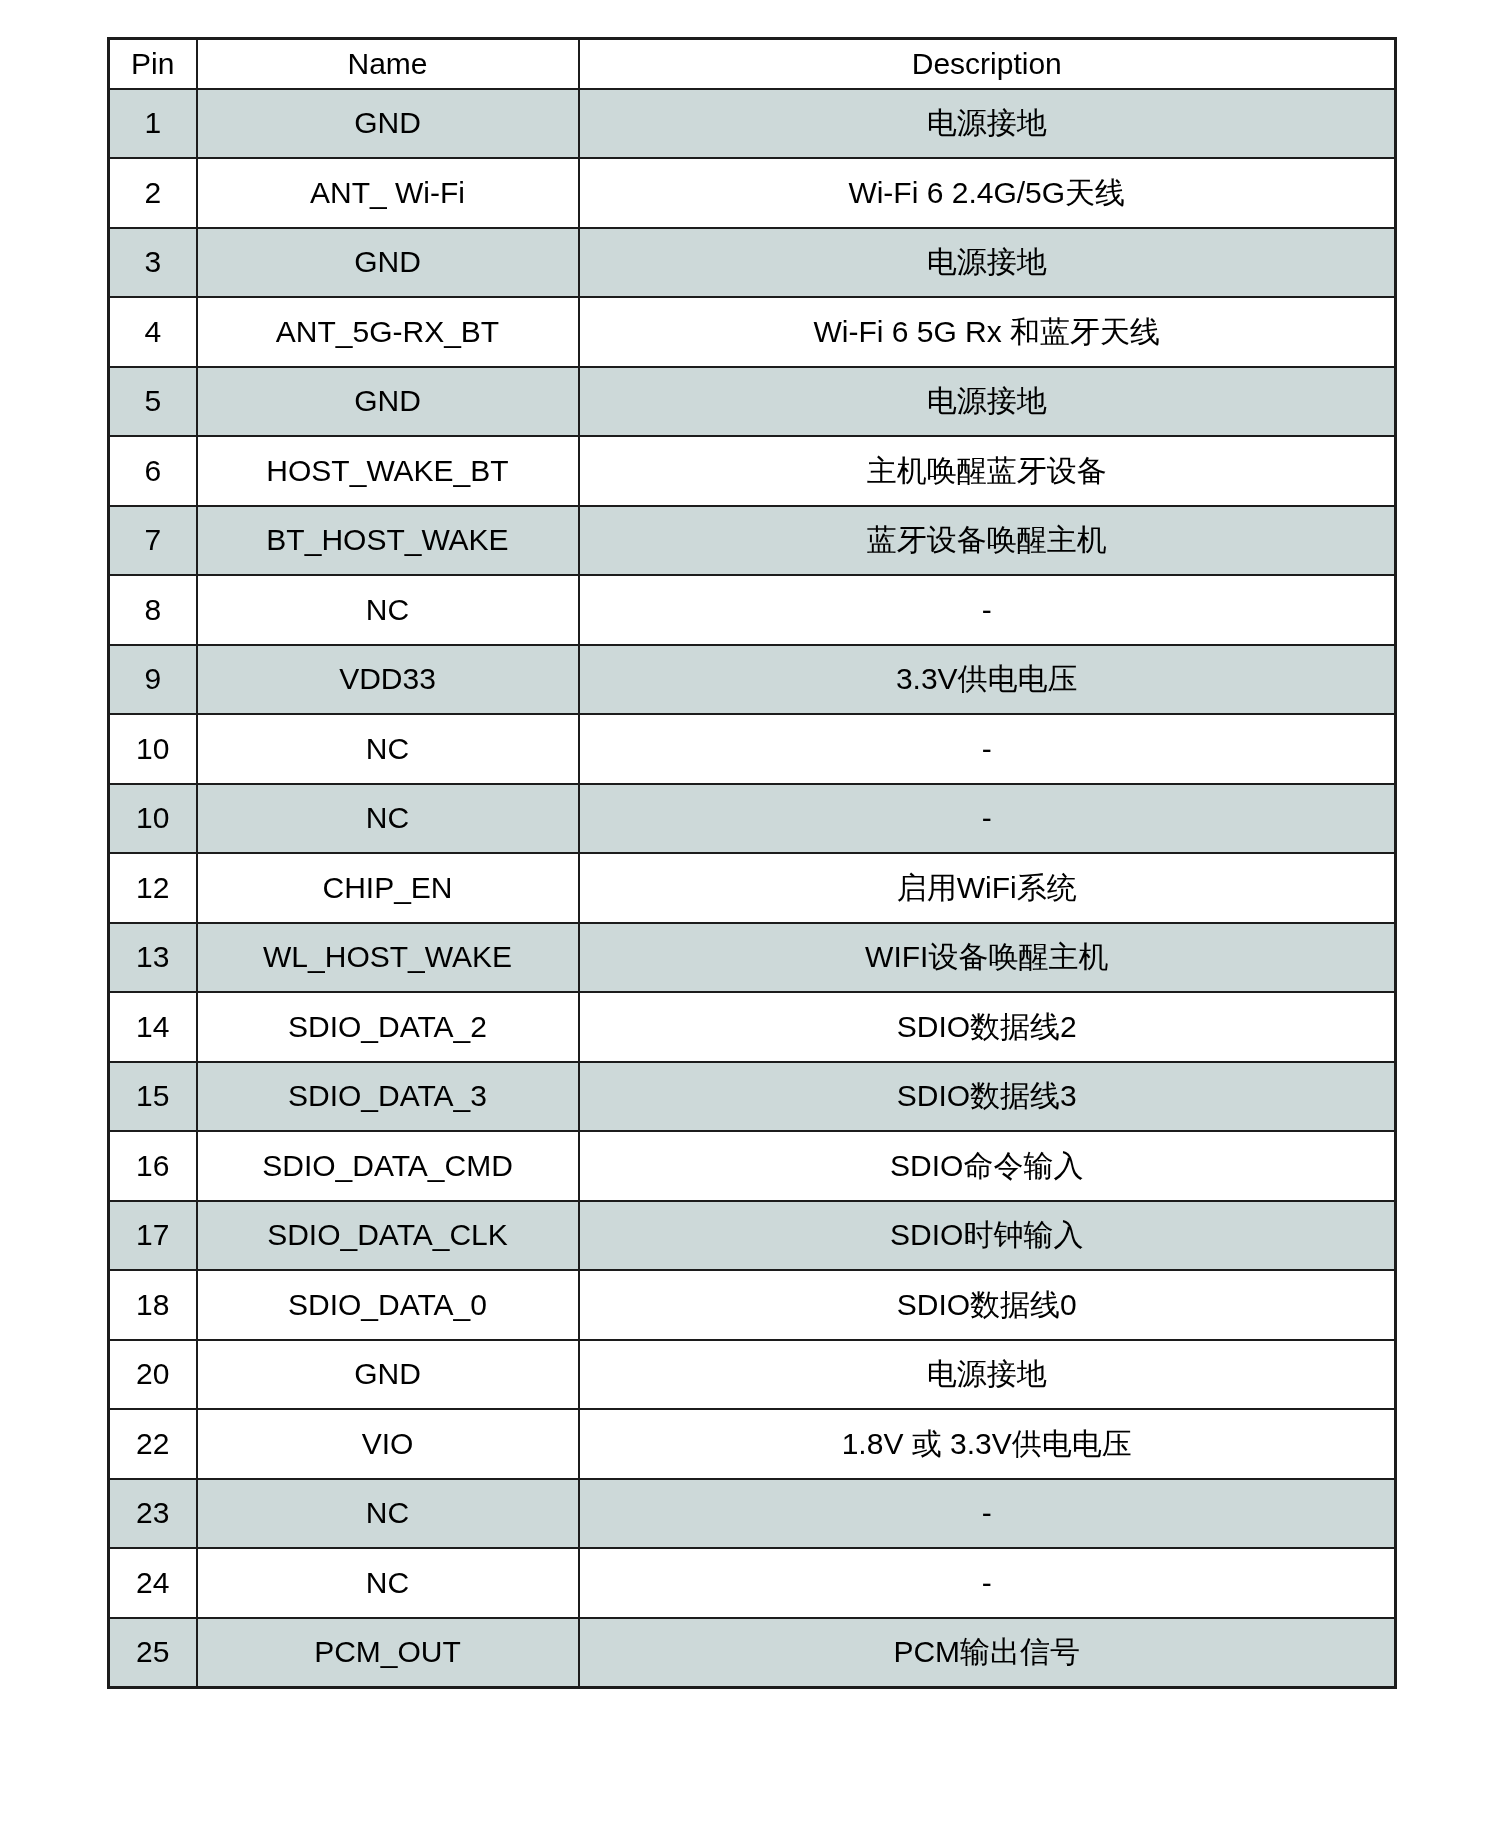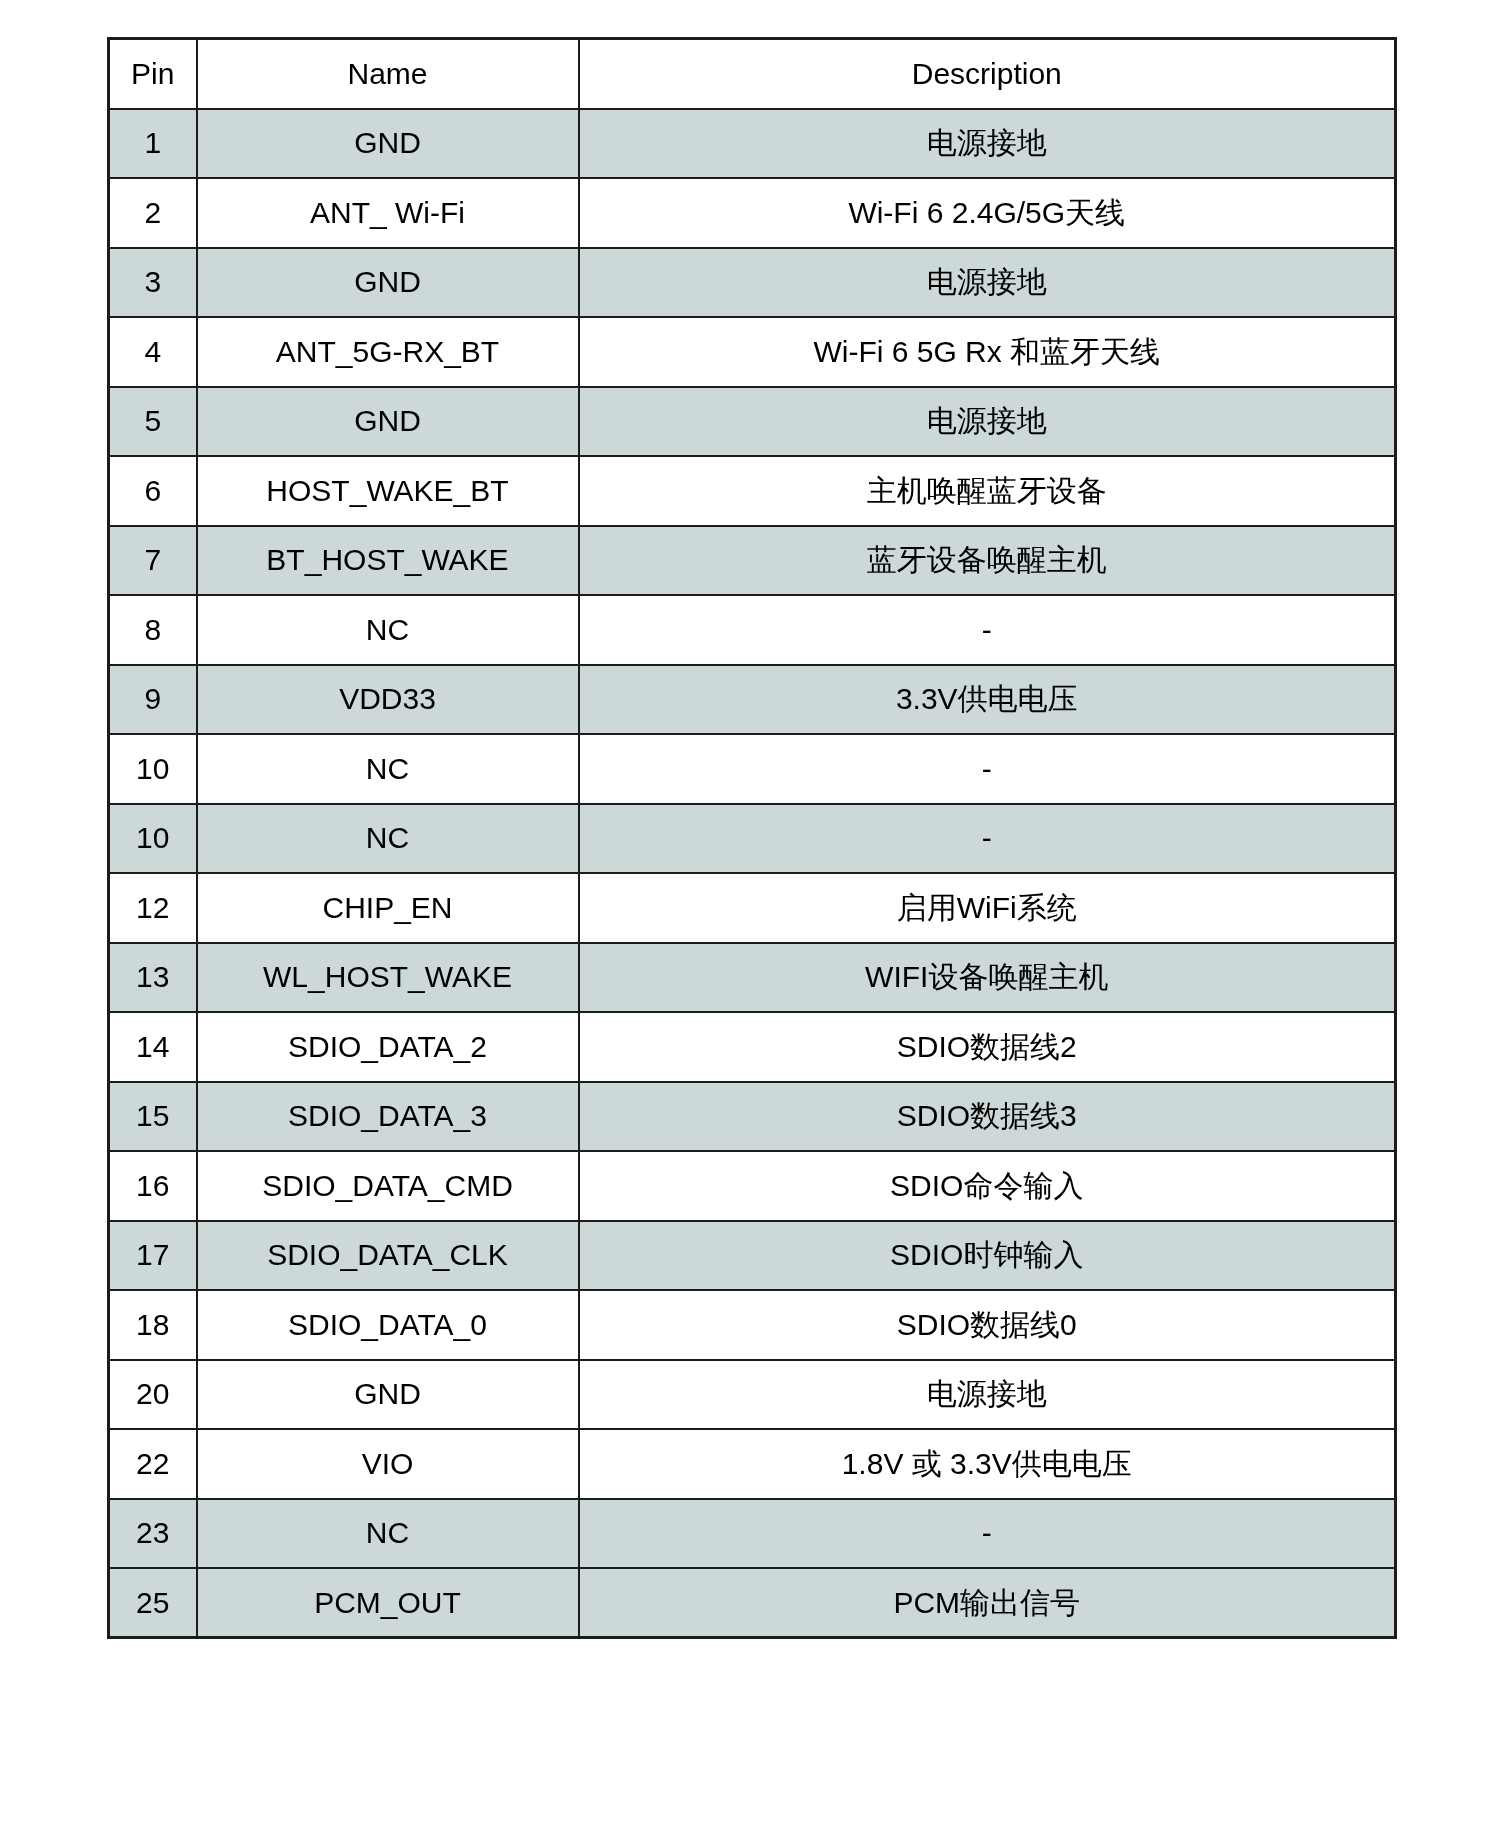--- a/index.html
+++ b/index.html
@@ -40,21 +40,21 @@
   table.pin-table { border-width: 3px; }
   th, td {
     padding: 0;
     text-align: center;
     vertical-align: middle;
     font-weight: 400;
     background: var(--plain);
     overflow: hidden;
     white-space: nowrap;
   }
-  thead tr { height: 70px; }
+  thead tr { height: 50px; }
   tbody tr { height: 69.5px; }
   tbody tr.shaded th,
   tbody tr.shaded td { background: var(--shaded); }
 </style>
 </head>
 <body>
 
 <table class="pin-table">
   <colgroup>
     <col style="width:88px">
@@ -190,20 +190,25 @@
     <td>VIO</td>
     <td>1.8V 或 3.3V供电电压</td>
   </tr>
 
   <tr class="shaded">
     <td>23</td>
     <td>NC</td>
     <td>-</td>
   </tr>
 
+  <tr>
+    <td>24</td>
+    <td>NC</td>
+    <td>-</td>
+  </tr>
 
   <tr class="shaded">
     <td>25</td>
     <td>PCM_OUT</td>
     <td>PCM输出信号</td>
   </tr>
 </tbody>
 </table>
 
 </body></html>

